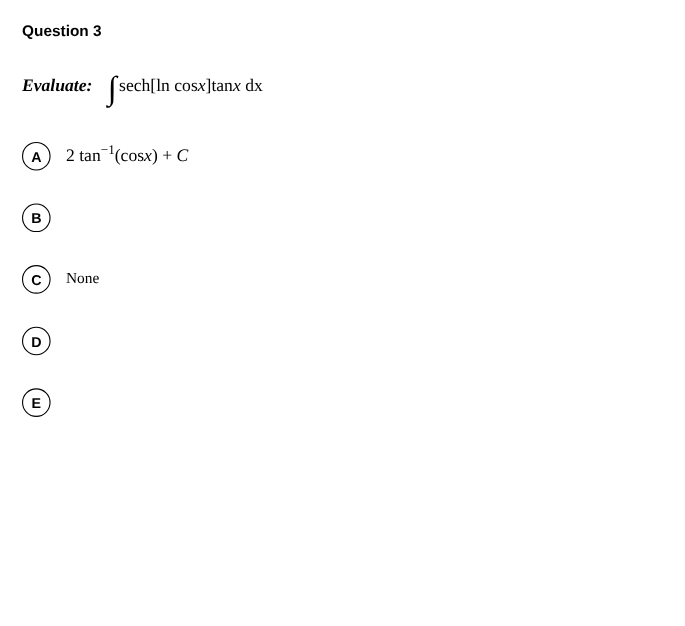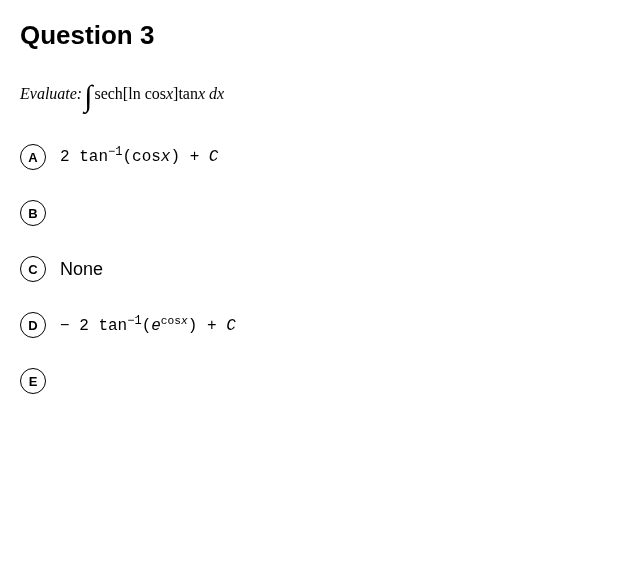--- a/index.html
+++ b/index.html
@@ -7,36 +7,37 @@
       padding: 0;
       box-sizing: border-box;
     }
     body {
       font-family: -apple-system, BlinkMacSystemFont, 'Segoe UI', Arial, sans-serif;
       background: #ffffff;
       width: 623px;
       padding: 20px;
     }
     .question-title {
-      font-size: 26px;
+      font-size: 14px;
       font-weight: 700;
       color: #000;
       margin-bottom: 28px;
     }
     .prompt {
       font-family: Georgia, 'Times New Roman', serif;
       font-size: 16px;
       font-style: italic;
       color: #000;
       margin-bottom: 35px;
       display: flex;
       align-items: center;
     }
     .prompt-label {
-      margin-right: 0;
+      margin-right: 12px;
+      font-weight: bold;
     }
     .integral {
       font-size: 30px;
       font-style: normal;
       line-height: 1;
       margin: 0 2px;
       position: relative;
       top: 2px;
     }
     .math {
@@ -60,68 +61,67 @@
       border: 1.5px solid #000;
       border-radius: 50%;
       display: flex;
       align-items: center;
       justify-content: center;
       font-weight: 700;
       font-size: 13px;
       flex-shrink: 0;
     }
     .option-text {
-      font-family: Liberation Mono, monospace;
+      font-family: Liberation Serif, serif;
       font-size: 16px;
       color: #000;
     }
     .sup {
       font-size: 0.7em;
       vertical-align: super;
       position: relative;
     }
     .supm {
       font-size: 0.75em;
       position: relative;
       top: -0.5em;
     }
     .none-text {
-      font-family: Liberation Sans, sans-serif;
-      font-size: 18px;
+      font-family: Liberation Serif, serif;
+      font-size: 14px;
     }
   </style>
 </head>
 <body>
 
 <h2 class="question-title">Question 3</h2>
 
 <div class="prompt">
   <span class="prompt-label">Evaluate:</span>
   <span class="integral">∫</span>
-  <span class="math">sech[ln cos<span style="font-style:italic">x</span>]tan<span style="font-style:italic">x</span> <span style="font-style:italic">dx</span></span>
+  <span class="math">sech[ln cos<span style="font-style:italic">x</span>]tan<span style="font-style:italic">x</span> <span style="">dx</span></span>
 </div>
 
 <div class="options">
 
   <div class="option">
     <div class="option-letter">A</div>
     <div class="option-text">2 tan<span class="supm">−1</span>(cos<span style="font-style:italic">x</span>) + <span style="font-style:italic">C</span></div>
   </div>
 
   <div class="option">
     <div class="option-letter">B</div>
   </div>
 
   <div class="option">
     <div class="option-letter">C</div>
     <div class="option-text none-text">None</div>
   </div>
 
   <div class="option">
     <div class="option-letter">D</div>
-    <div class="option-text">− 2 tan<span class="supm">−1</span>(<span style="font-style:italic">e</span><span class="sup">cos<span style="font-style:italic">x</span></span>) + <span style="font-style:italic">C</span></div>
   </div>
 
   <div class="option">
     <div class="option-letter">E</div>
   </div>
 
 </div>
 
 </body></html>

